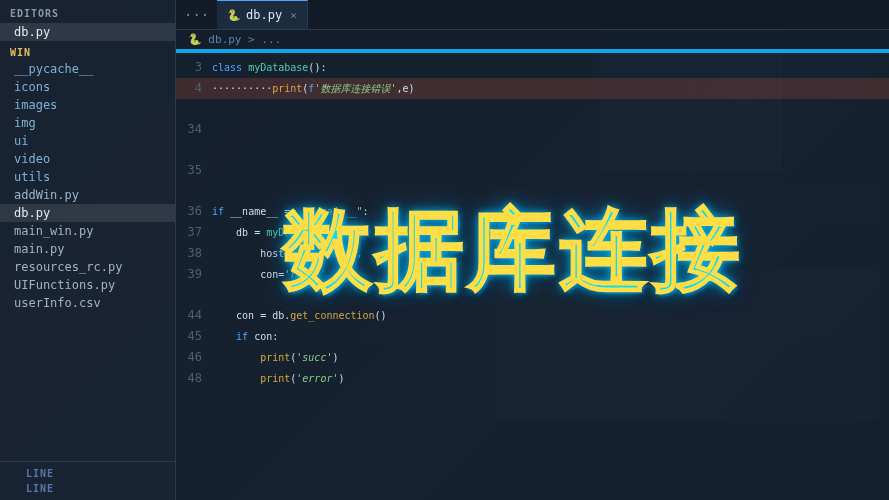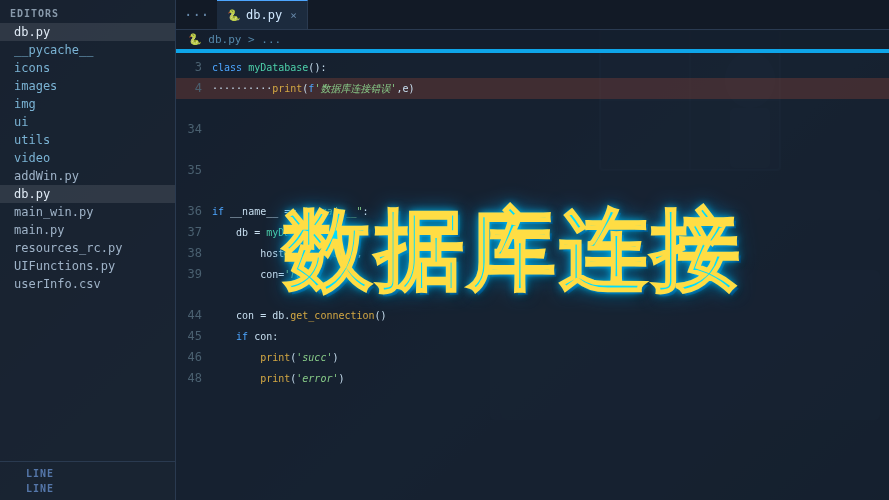--- a/index.html
+++ b/index.html
@@ -270,28 +270,29 @@
   <rect x="730" y="108" width="40" height="60" rx="5" fill="rgba(80,110,140,0.35)"></rect>
 </svg>
 
 <div class="editor-container">
 
   <div class="sidebar">
     <div class="sidebar-section-label">EDITORS</div>
 
     <div class="sidebar-item active">db.py</div>
 
+    <div class="sidebar-section-win">WIN</div>
 
     <div class="sidebar-item folder">__pycache__</div>
     <div class="sidebar-item folder">icons</div>
     <div class="sidebar-item folder">images</div>
     <div class="sidebar-item folder">img</div>
     <div class="sidebar-item folder">ui</div>
+    <div class="sidebar-item folder">video</div>
     <div class="sidebar-item folder">utils</div>
-    <div class="sidebar-item folder">video</div>
     <div class="sidebar-item">addWin.py</div>
     <div class="sidebar-item active">db.py</div>
     <div class="sidebar-item">main_win.py</div>
     <div class="sidebar-item">main.py</div>
     <div class="sidebar-item">resources_rc.py</div>
     <div class="sidebar-item">UIFunctions.py</div>
     <div class="sidebar-item">userInfo.csv</div>
 
     <div class="sidebar-bottom">
       <div class="sidebar-bottom-item">LINE</div>

